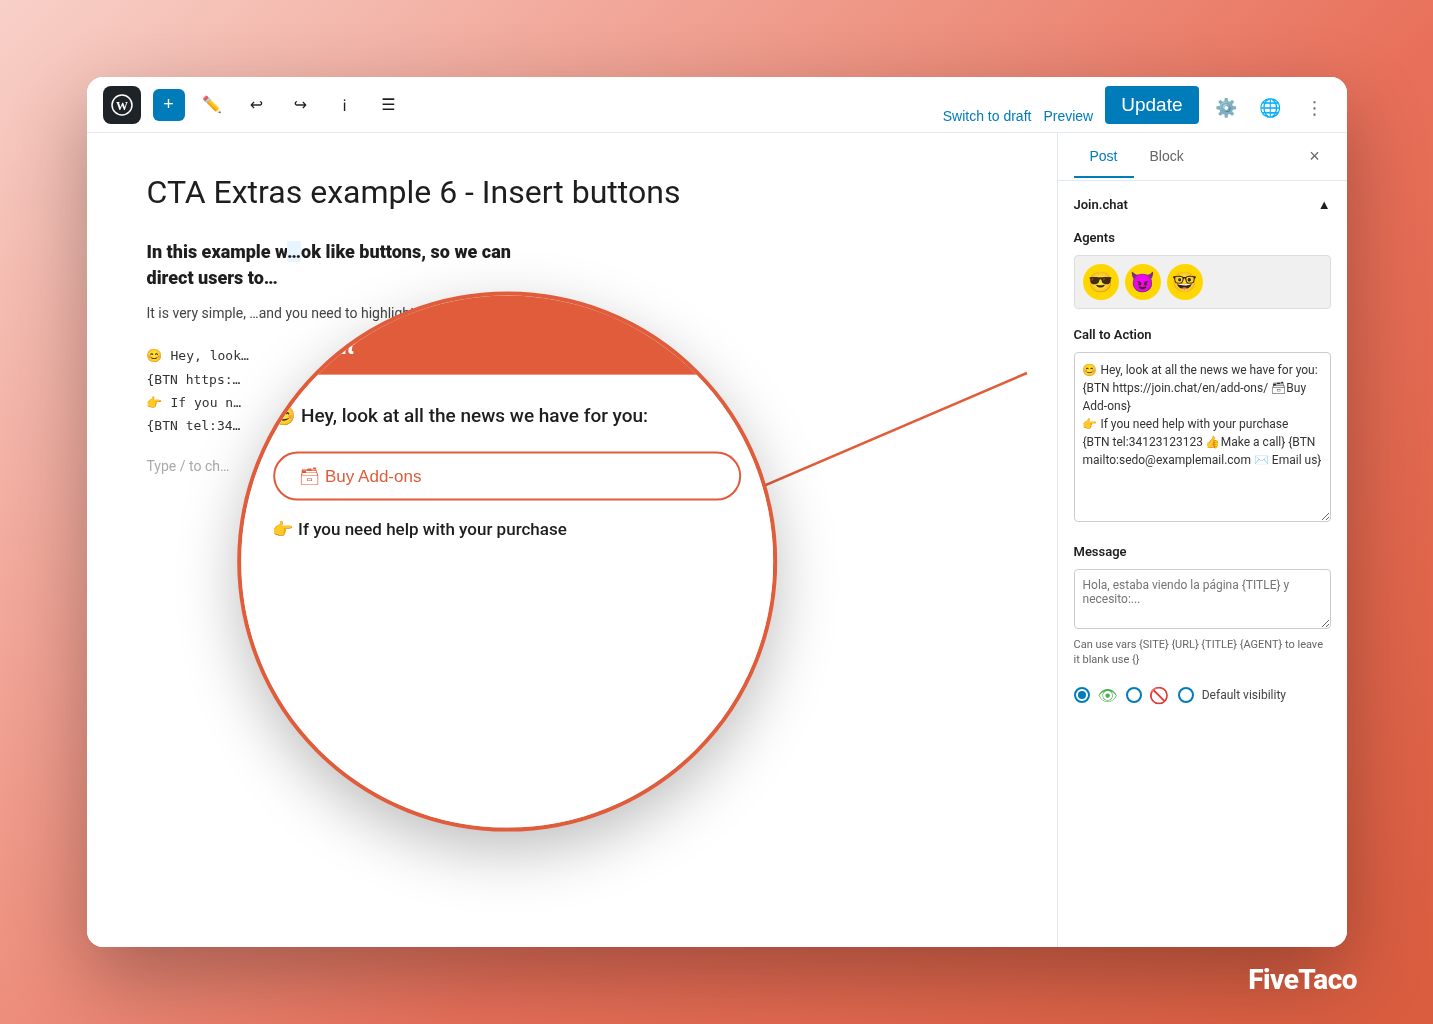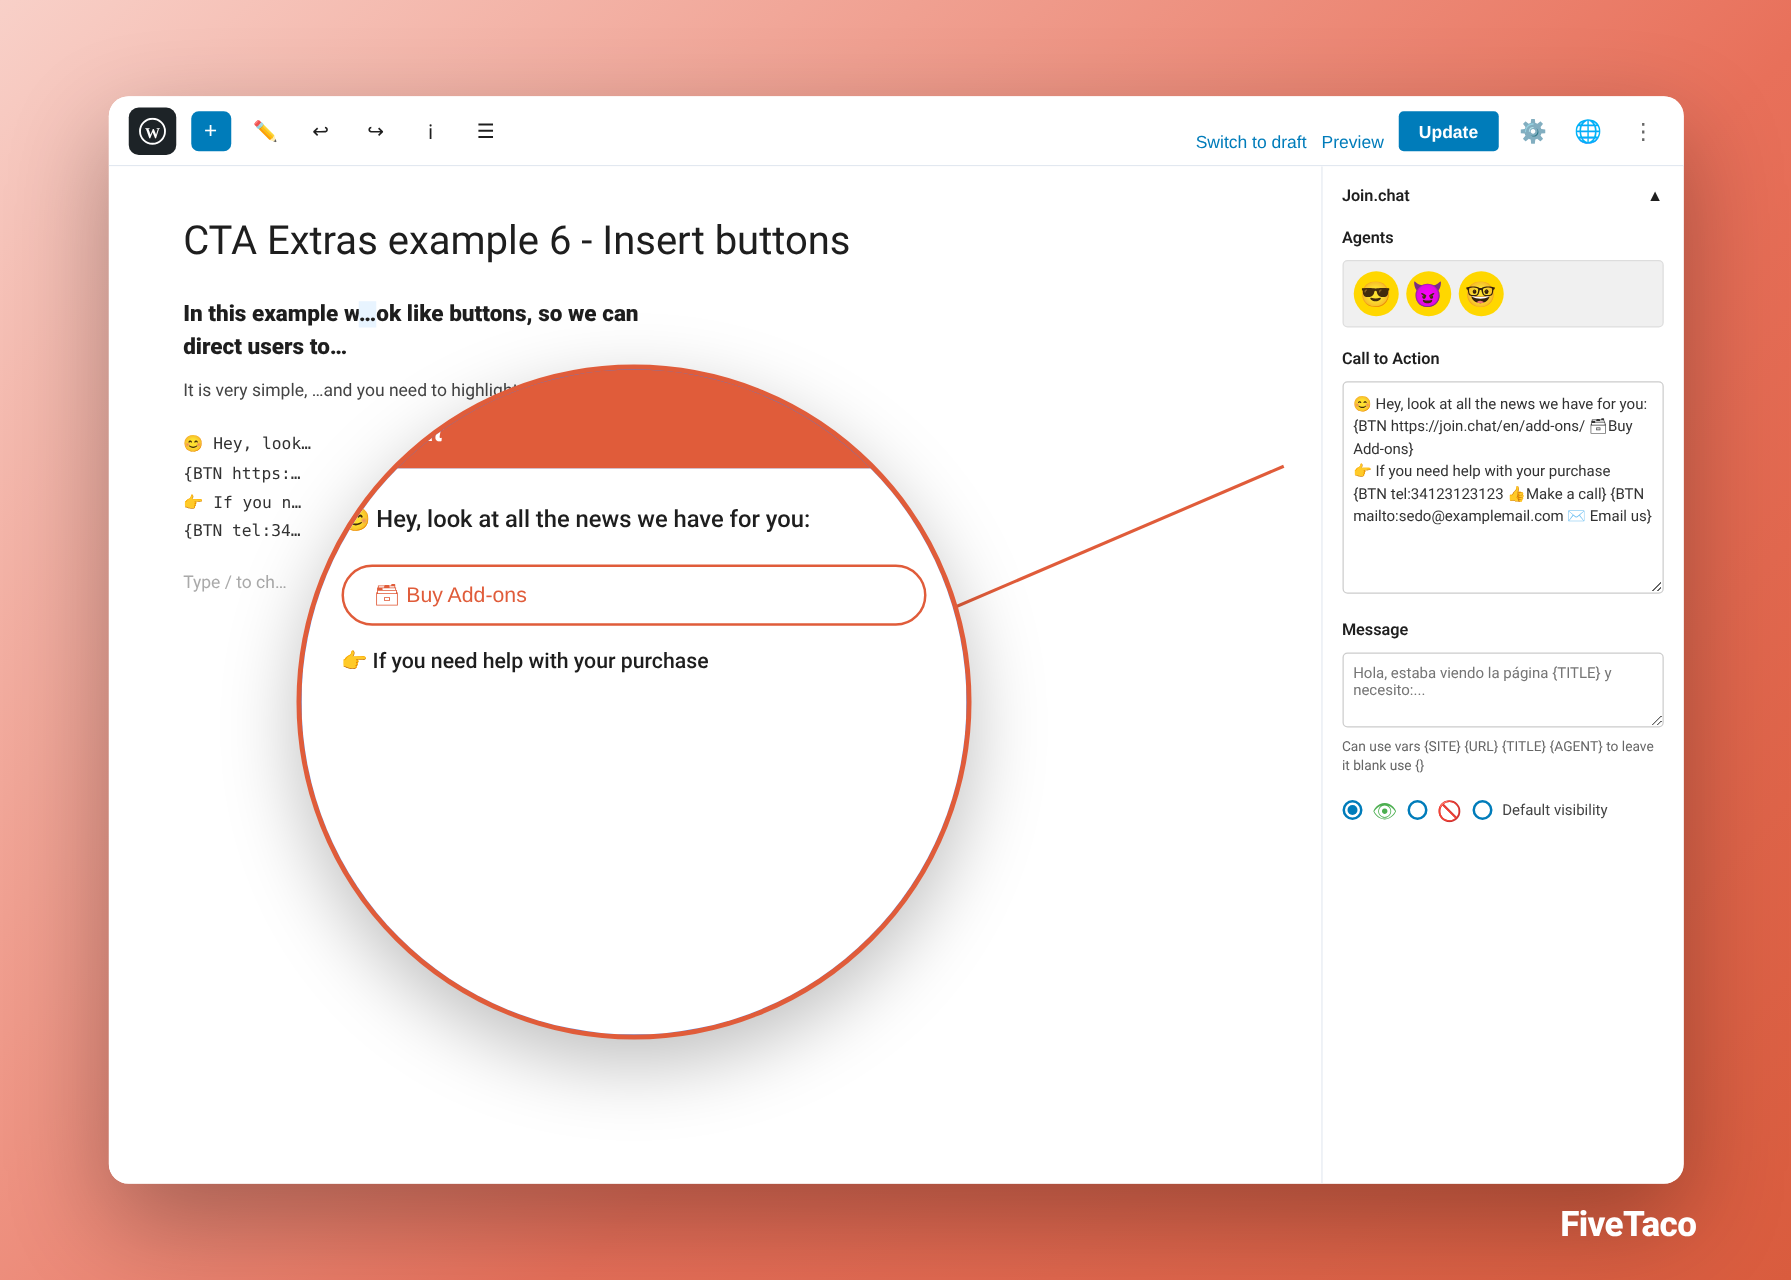--- a/index.html
+++ b/index.html
@@ -87,22 +87,22 @@
       font-size: 14px;
       cursor: pointer;
       font-weight: 500;
     }
     .update-btn {
       background: #007cba;
       color: white;
       border: none;
       border-radius: 4px;
       padding: 8px 16px;
-      font-size: 14px;
-      font-weight: 700;
+      font-size: 19px;
+      font-weight: 400;
       cursor: pointer;
     }
     .icon-btn {
       background: none;
       border: none;
       cursor: pointer;
       font-size: 18px;
       color: #666;
       display: flex;
       align-items: center;
@@ -300,21 +300,21 @@
     .chat-overlay {
       position: absolute;
       top: 50%;
       left: 50%;
       transform: translate(-62%, -46%);
       width: 540px;
       height: 540px;
       border-radius: 50%;
       border: 4px solid #e05c3a;
       overflow: hidden;
-      background: #3b82f6;
+      background: #e5e5e5;
       box-shadow: 0 20px 60px rgba(0,0,0,0.25);
       z-index: 10;
     }
     .chat-popup-inner {
       width: 100%;
       height: 100%;
       display: flex;
       flex-direction: column;
       overflow: hidden;
     }
@@ -486,20 +486,25 @@
             <div class="chat-btn-group">
               <button class="chat-outline-btn">🗃 Buy Add-ons</button>
             </div>
             <div class="chat-section-label">👉 If you need help with your purchase</div>
           </div>
         </div>
       </div>
     </div>
 
     <div class="sidebar">
+      <div class="sidebar-header">
+        <button class="sidebar-tab active">Post</button>
+        <button class="sidebar-tab">Block</button>
+        <button class="sidebar-close">×</button>
+      </div>
       <div class="sidebar-content">
 
         <div class="sidebar-section">
           <div class="sidebar-section-title">
             <span>Join.chat</span>
             <span>▲</span>
           </div>
         </div>
 
         <div class="sidebar-section">

